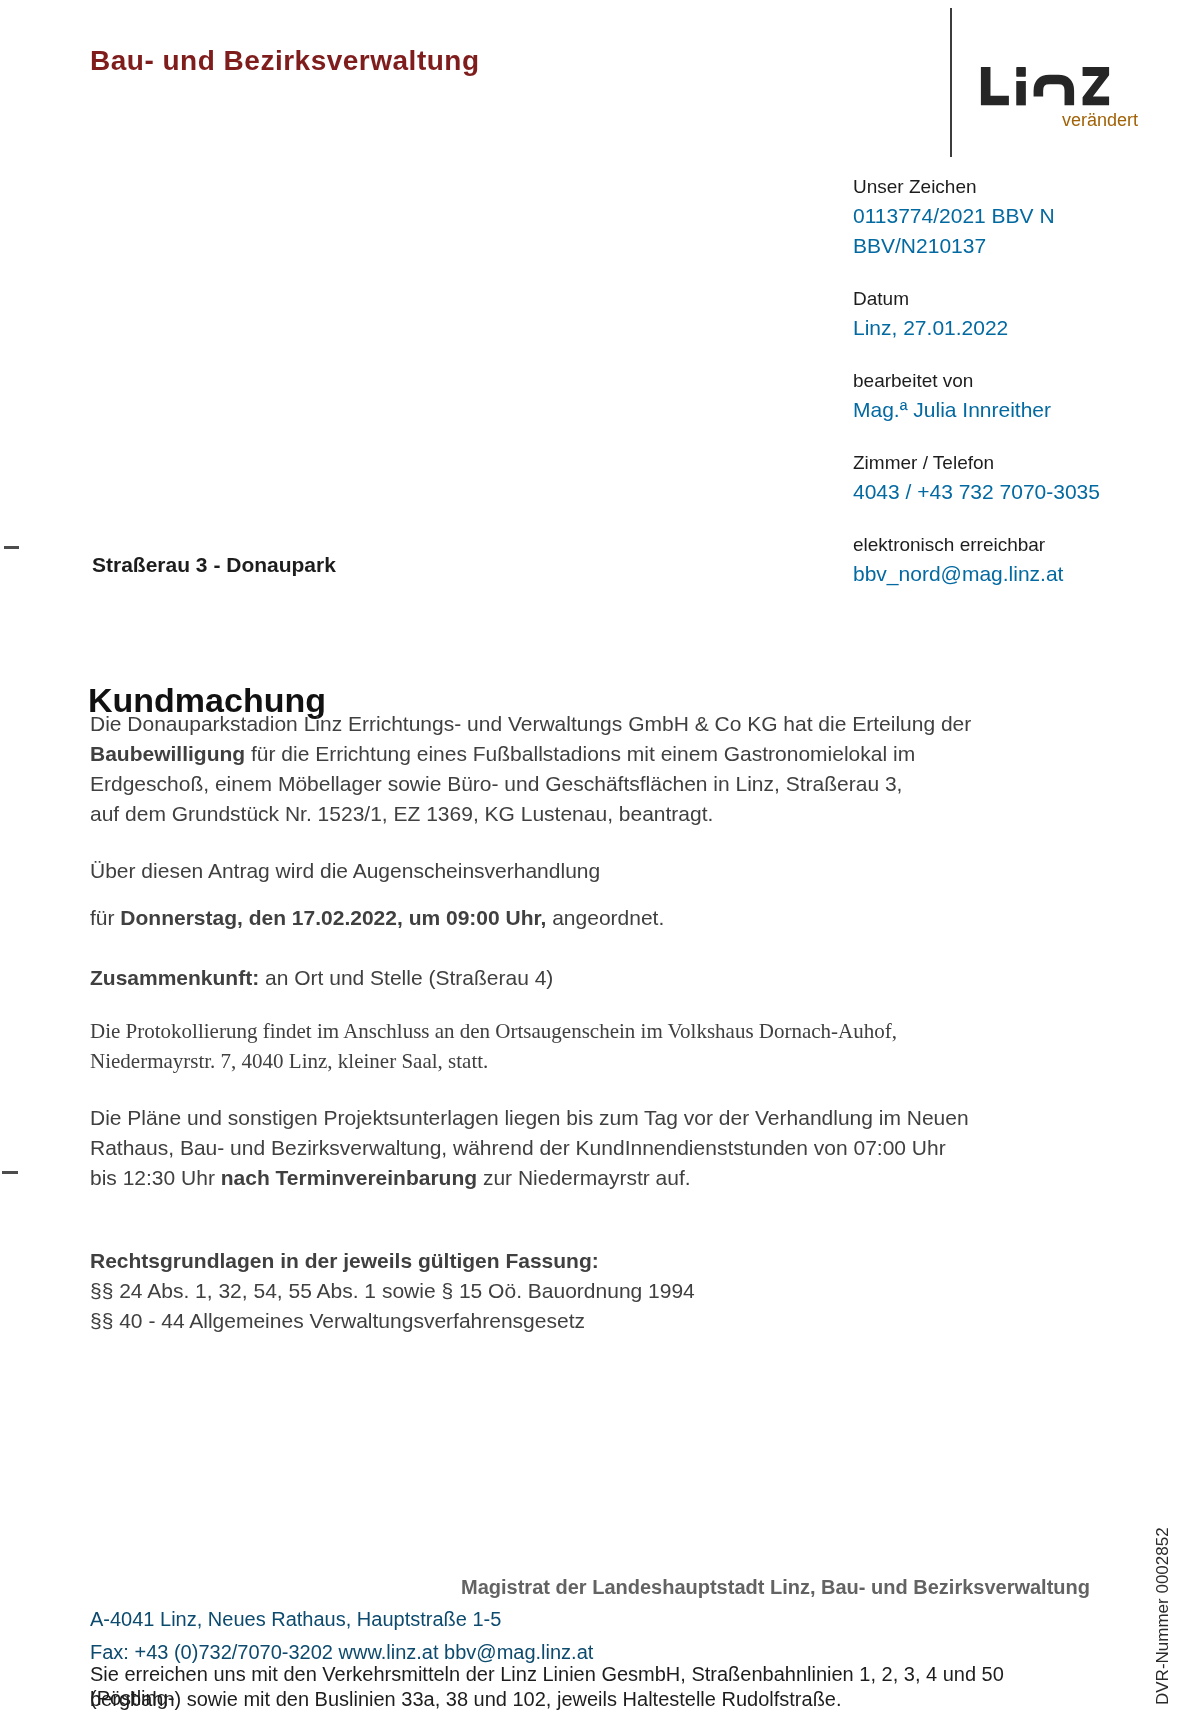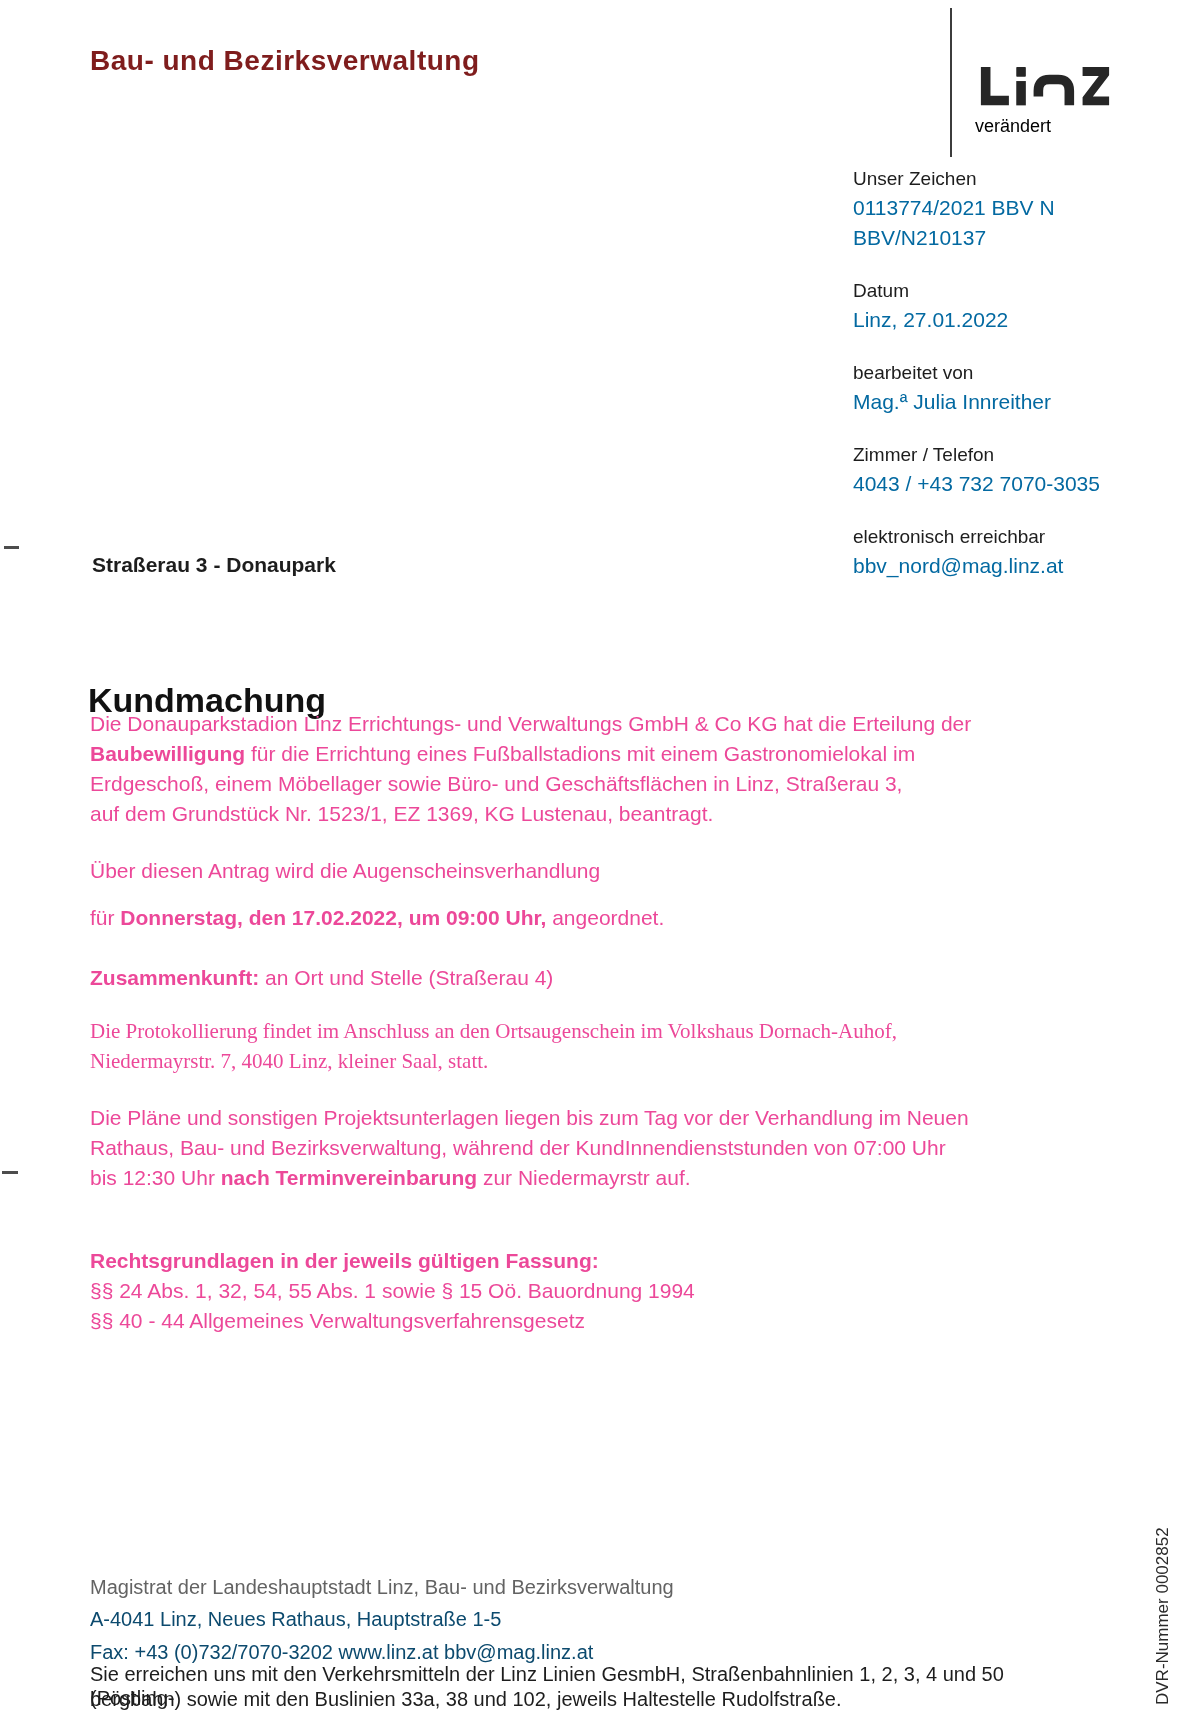--- a/index.html
+++ b/index.html
@@ -14,53 +14,53 @@
   .b{font-weight:bold;}
 
   
   .dept{
     position:absolute;left:90px;top:45px;
     font-size:28px;font-weight:bold;color:#7f1d1d;letter-spacing:0.5px;
   }
   .vline{position:absolute;left:950px;top:8px;width:2px;height:149px;background:#3c3c3c;}
   .logo{position:absolute;left:975px;top:58px;width:163px;}
   .logo svg{display:block;}
-  .logo .tagline{margin-top:6px;text-align:left;font-size:18px;color:#000000;}
+  .logo .tagline{margin-top:0;text-align:right;font-size:18px;color:#a16207;}
 
   
   .meta{position:absolute;left:853px;top:165px;width:330px;}
   .meta-group{margin-bottom:24px;}
-  .meta-label{font-size:19px;line-height:28px;color:#1d1d1d;}
+  .meta-label{font-size:19px;line-height:28px;color:#1d1d1d;margin-top:8px;}
   .meta-value{font-size:21px;line-height:30px;color:#0369a1;}
 
   
   .fold{position:absolute;background:#4d4d4d;height:3px;}
   .fold1{left:4px;top:546px;width:15px;}
   .fold2{left:2px;top:1171px;width:16px;}
 
   .subject{position:absolute;left:92px;top:553px;font-size:21px;font-weight:bold;}
 
   .title{
     position:absolute;left:88px;top:678px;margin:0;
     font-size:34px;line-height:44px;font-weight:bold;color:#111;
   }
 
   
-  .bp{position:absolute;left:90px;width:1060px;font-size:21px;line-height:30px;color:#ec4899;}
+  .bp{position:absolute;left:90px;width:1060px;font-size:21px;line-height:30px;color:#404040;}
   .bp0{top:709px;}
   .bp1{top:856px;}
   .bp2{top:903px;}
   .bp3{top:963px;}
   .bp4{top:1016px;font-family:Liberation Serif, serif;}
   .bp5{top:1103px;}
   .bp6{top:1246px;}
 
   
   .fline{position:absolute;left:90px;width:1000px;font-size:20px;line-height:24px;}
-  .fline.gray-bold{color:#636363;font-weight:normal;}
+  .fline.gray-bold{color:#636363;font-weight:bold;text-align:right;}
   .fline.gray{color:#0c4a6e;}
   .fline.black{color:#1d1d1d;}
   .f0{top:1575px;}
   .f1{top:1607px;}
   .f2{top:1640px;}
   .f3{top:1662px;}
   .f4{top:1687px;}
 
   .dvr{
     position:absolute;left:1153px;top:1533px;height:172px;

